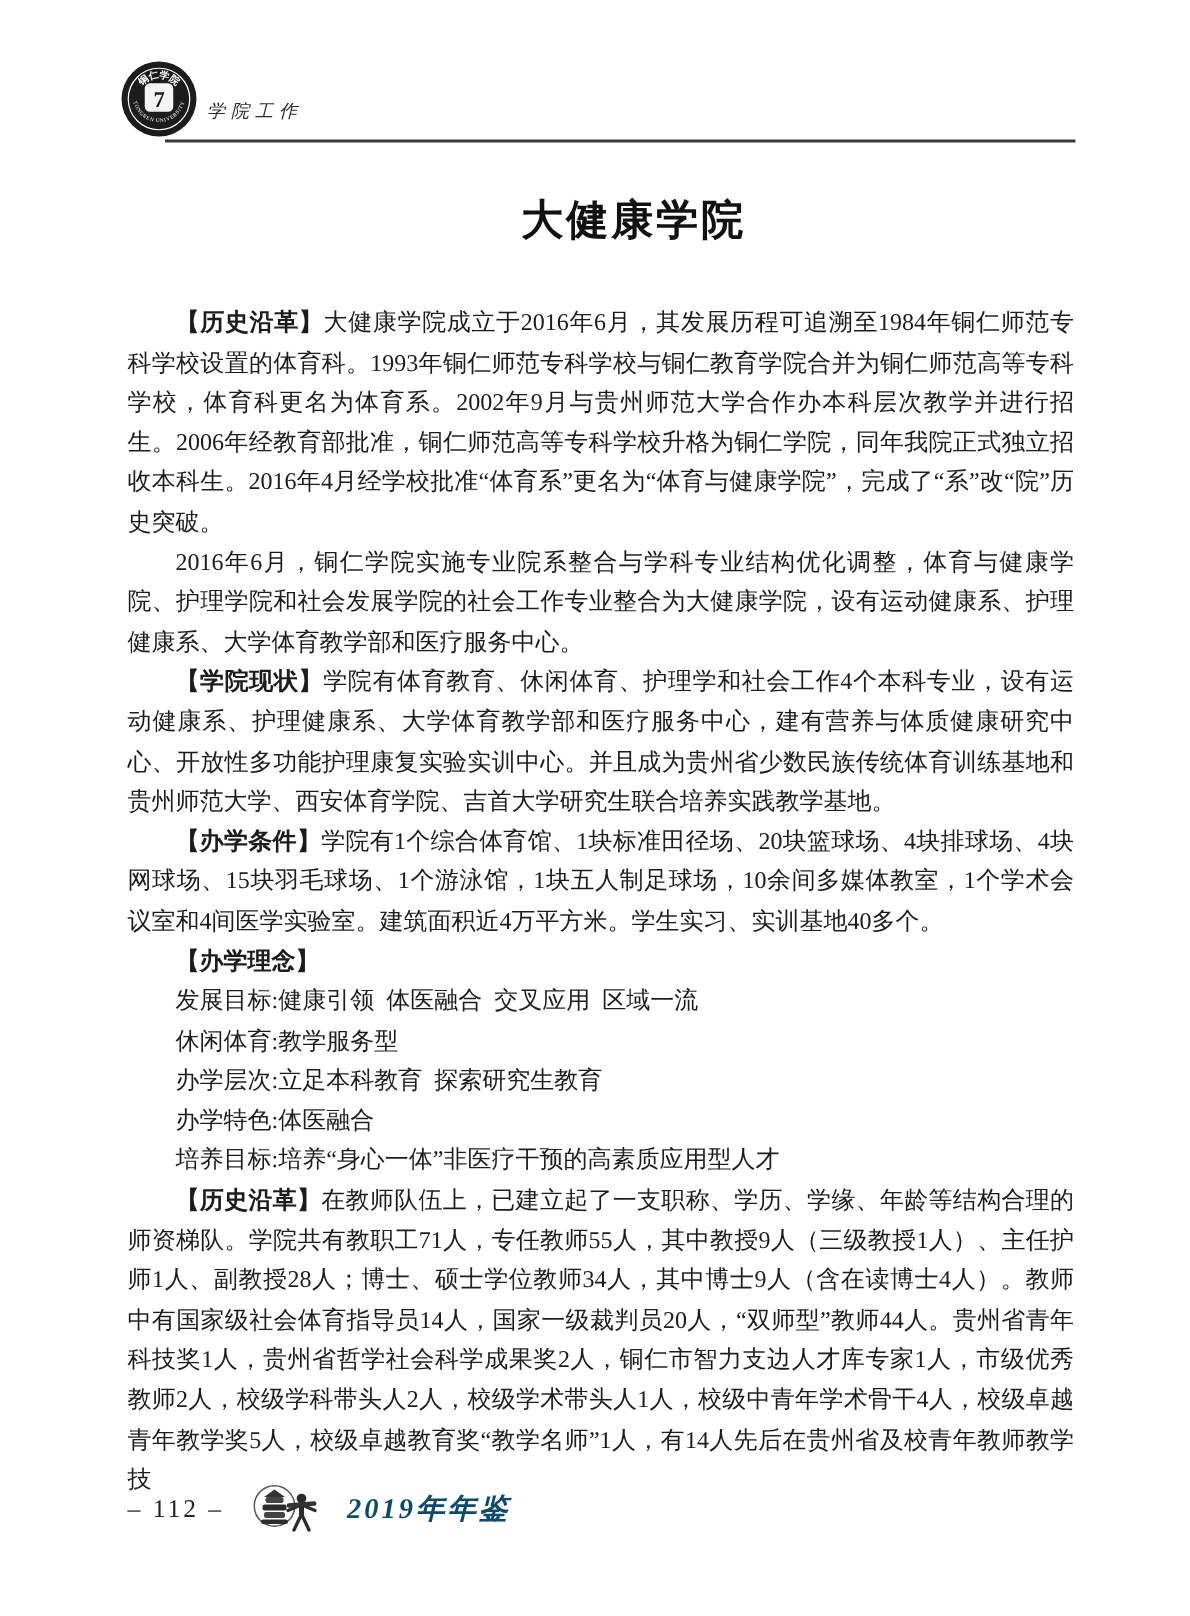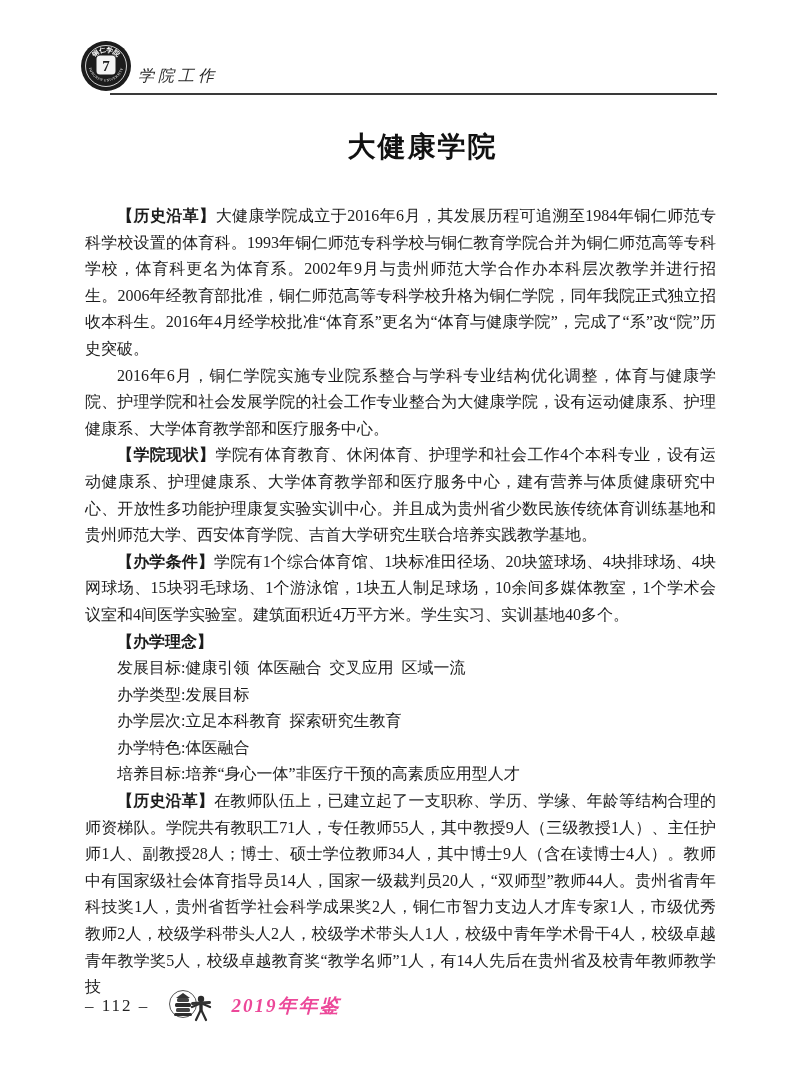--- a/index.html
+++ b/index.html
@@ -11,21 +11,21 @@
     position: relative;
     overflow: hidden;
   }
   .page { position: absolute; inset: 0; }
 
   
   .header { position: absolute; top: 40px; left: 80px; right: 76px; height: 56px; }
   .logo { position: absolute; left: 0; top: 0; width: 52px; height: 52px; }
   .header-label {
     position: absolute; left: 58px; top: 26px;
-    font-size: 16px; letter-spacing: 4px;
+    font-size: 12px; letter-spacing: 4px;
     font-style: italic; color: #2a2a2a;
   }
   .header-rule {
     position: absolute; left: 30px; right: 0; top: 53px;
     border-bottom: 2px solid #3a3a3a;
   }
 
   
   .title {
     position: absolute; top: 128px; left: 0; width: 100%;
@@ -46,21 +46,21 @@
 
   
   .footer {
     position: absolute; top: 986px; left: 85px; height: 40px;
     display: flex; align-items: center; gap: 18px;
   }
   .page-number { font-size: 17px; letter-spacing: 2px; color: #222; }
   .mascot { width: 46px; height: 36px; }
   .yearbook-label {
     font-size: 19px; font-weight: 700; font-style: italic;
-    letter-spacing: 2px; color: #ec4899;
+    letter-spacing: 2px; color: #0c4a6e;
   }
 </style>
 </head>
 <body>
 
 <div class="page">
 
   <div class="header">
     <div class="logo">
       <svg viewBox="0 0 52 52" width="52" height="52">
@@ -87,21 +87,21 @@
   <h1 class="title">大健康学院</h1>
 
   <div class="content">
     <p><span class="lbl">【历史沿革】</span><span>大健康学院成立于2016年6月，其发展历程可追溯至1984年铜仁师范专科学校设置的体育科。1993年铜仁师范专科学校与铜仁教育学院合并为铜仁师范高等专科学校，体育科更名为体育系。2002年9月与贵州师范大学合作办本科层次教学并进行招生。2006年经教育部批准，铜仁师范高等专科学校升格为铜仁学院，同年我院正式独立招收本科生。2016年4月经学校批准“体育系”更名为“体育与健康学院”，完成了“系”改“院”历史突破。</span></p>
     <p><span>2016年6月，铜仁学院实施专业院系整合与学科专业结构优化调整，体育与健康学院、护理学院和社会发展学院的社会工作专业整合为大健康学院，设有运动健康系、护理健康系、大学体育教学部和医疗服务中心。</span></p>
     <p><span class="lbl">【学院现状】</span><span>学院有体育教育、休闲体育、护理学和社会工作4个本科专业，设有运动健康系、护理健康系、大学体育教学部和医疗服务中心，建有营养与体质健康研究中心、开放性多功能护理康复实验实训中心。并且成为贵州省少数民族传统体育训练基地和贵州师范大学、西安体育学院、吉首大学研究生联合培养实践教学基地。</span></p>
     <p><span class="lbl">【办学条件】</span><span>学院有1个综合体育馆、1块标准田径场、20块篮球场、4块排球场、4块网球场、15块羽毛球场、1个游泳馆，1块五人制足球场，10余间多媒体教室，1个学术会议室和4间医学实验室。建筑面积近4万平方米。学生实习、实训基地40多个。</span></p>
 
     <p class="concept-head">【办学理念】</p>
     <p class="concept-item">发展目标:健康引领 体医融合 交叉应用 区域一流</p>
-    <p class="concept-item">办学类型:发展目标</p>
+    <p class="concept-item">休闲体育:教学服务型</p>
     <p class="concept-item">办学层次:立足本科教育 探索研究生教育</p>
     <p class="concept-item">办学特色:体医融合</p>
     <p class="concept-item">培养目标:培养“身心一体”非医疗干预的高素质应用型人才</p>
 
     <p><span class="lbl">【历史沿革】</span><span>在教师队伍上，已建立起了一支职称、学历、学缘、年龄等结构合理的师资梯队。学院共有教职工71人，专任教师55人，其中教授9人（三级教授1人）、主任护师1人、副教授28人；博士、硕士学位教师34人，其中博士9人（含在读博士4人）。教师中有国家级社会体育指导员14人，国家一级裁判员20人，“双师型”教师44人。贵州省青年科技奖1人，贵州省哲学社会科学成果奖2人，铜仁市智力支边人才库专家1人，市级优秀教师2人，校级学科带头人2人，校级学术带头人1人，校级中青年学术骨干4人，校级卓越青年教学奖5人，校级卓越教育奖“教学名师”1人，有14人先后在贵州省及校青年教师教学技</span></p>
   </div>
 
   <div class="footer">
     <span class="page-number">– 112 –</span>
     <span class="mascot">

